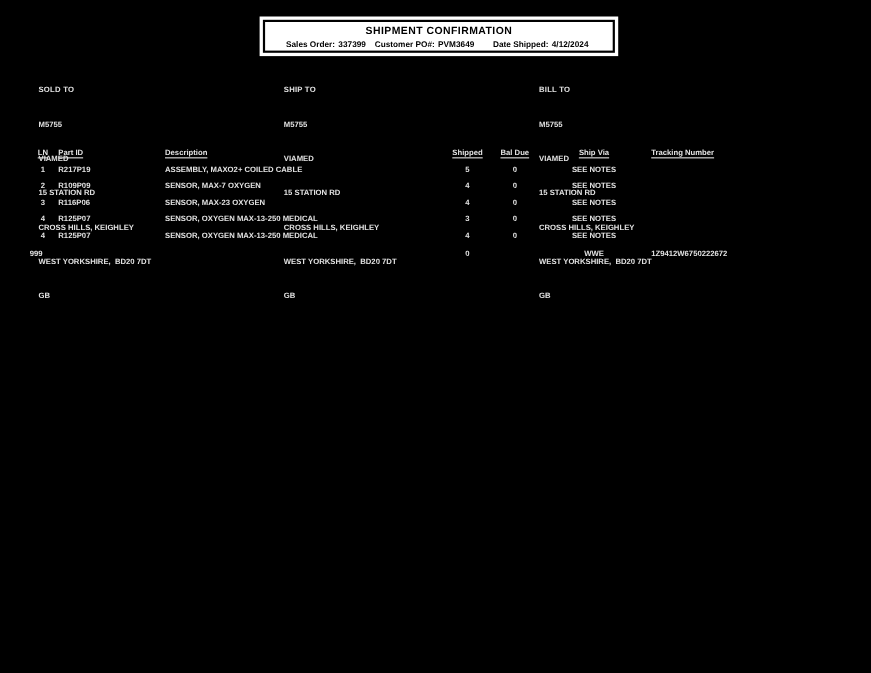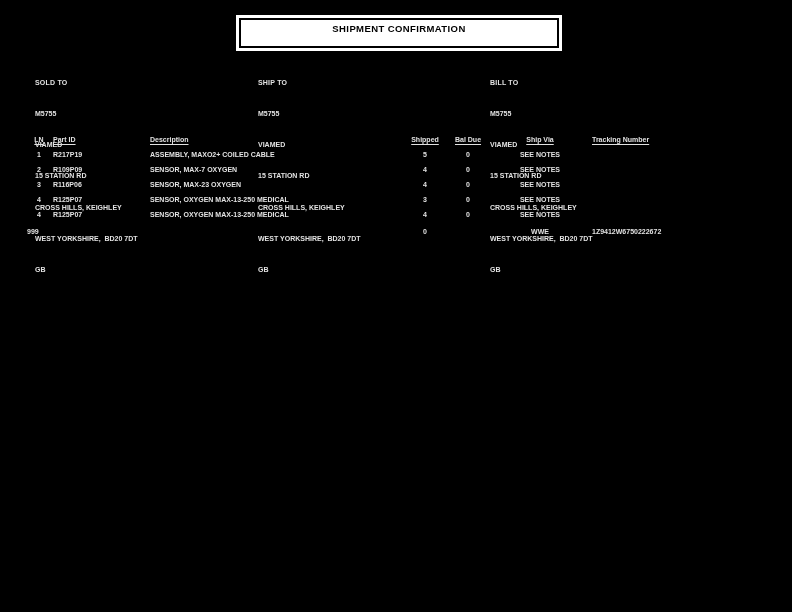--- a/index.html
+++ b/index.html
@@ -36,20 +36,23 @@
   .c-track{left:592px;width:120px;}
   .c-foot-left{left:27px;}
 </style>
 </head>
 <body>
 
 <div class="page">
 
   <div class="title-box">
     <div class="doc-title">SHIPMENT CONFIRMATION</div>
+    <div class="doc-subtitle">
+      <span>Sales Order:</span><span>337399</span><span class="sp6">Customer PO#:</span><span>PVM3649</span><span class="sp12">Date Shipped:</span><span>4/12/2024</span>
+    </div>
   </div>
 
   <div class="addr ghost" style="left:35px;">
     <div class="addr-head">SOLD TO</div>
     <div class="addr-line">M5755</div>
     <div class="addr-line">VIAMED</div>
     <div class="addr-line">15 STATION RD</div>
     <div class="addr-line">CROSS HILLS, KEIGHLEY</div>
     <div class="addr-line">WEST YORKSHIRE,  BD20 7DT</div>
     <div class="addr-line">GB</div>

